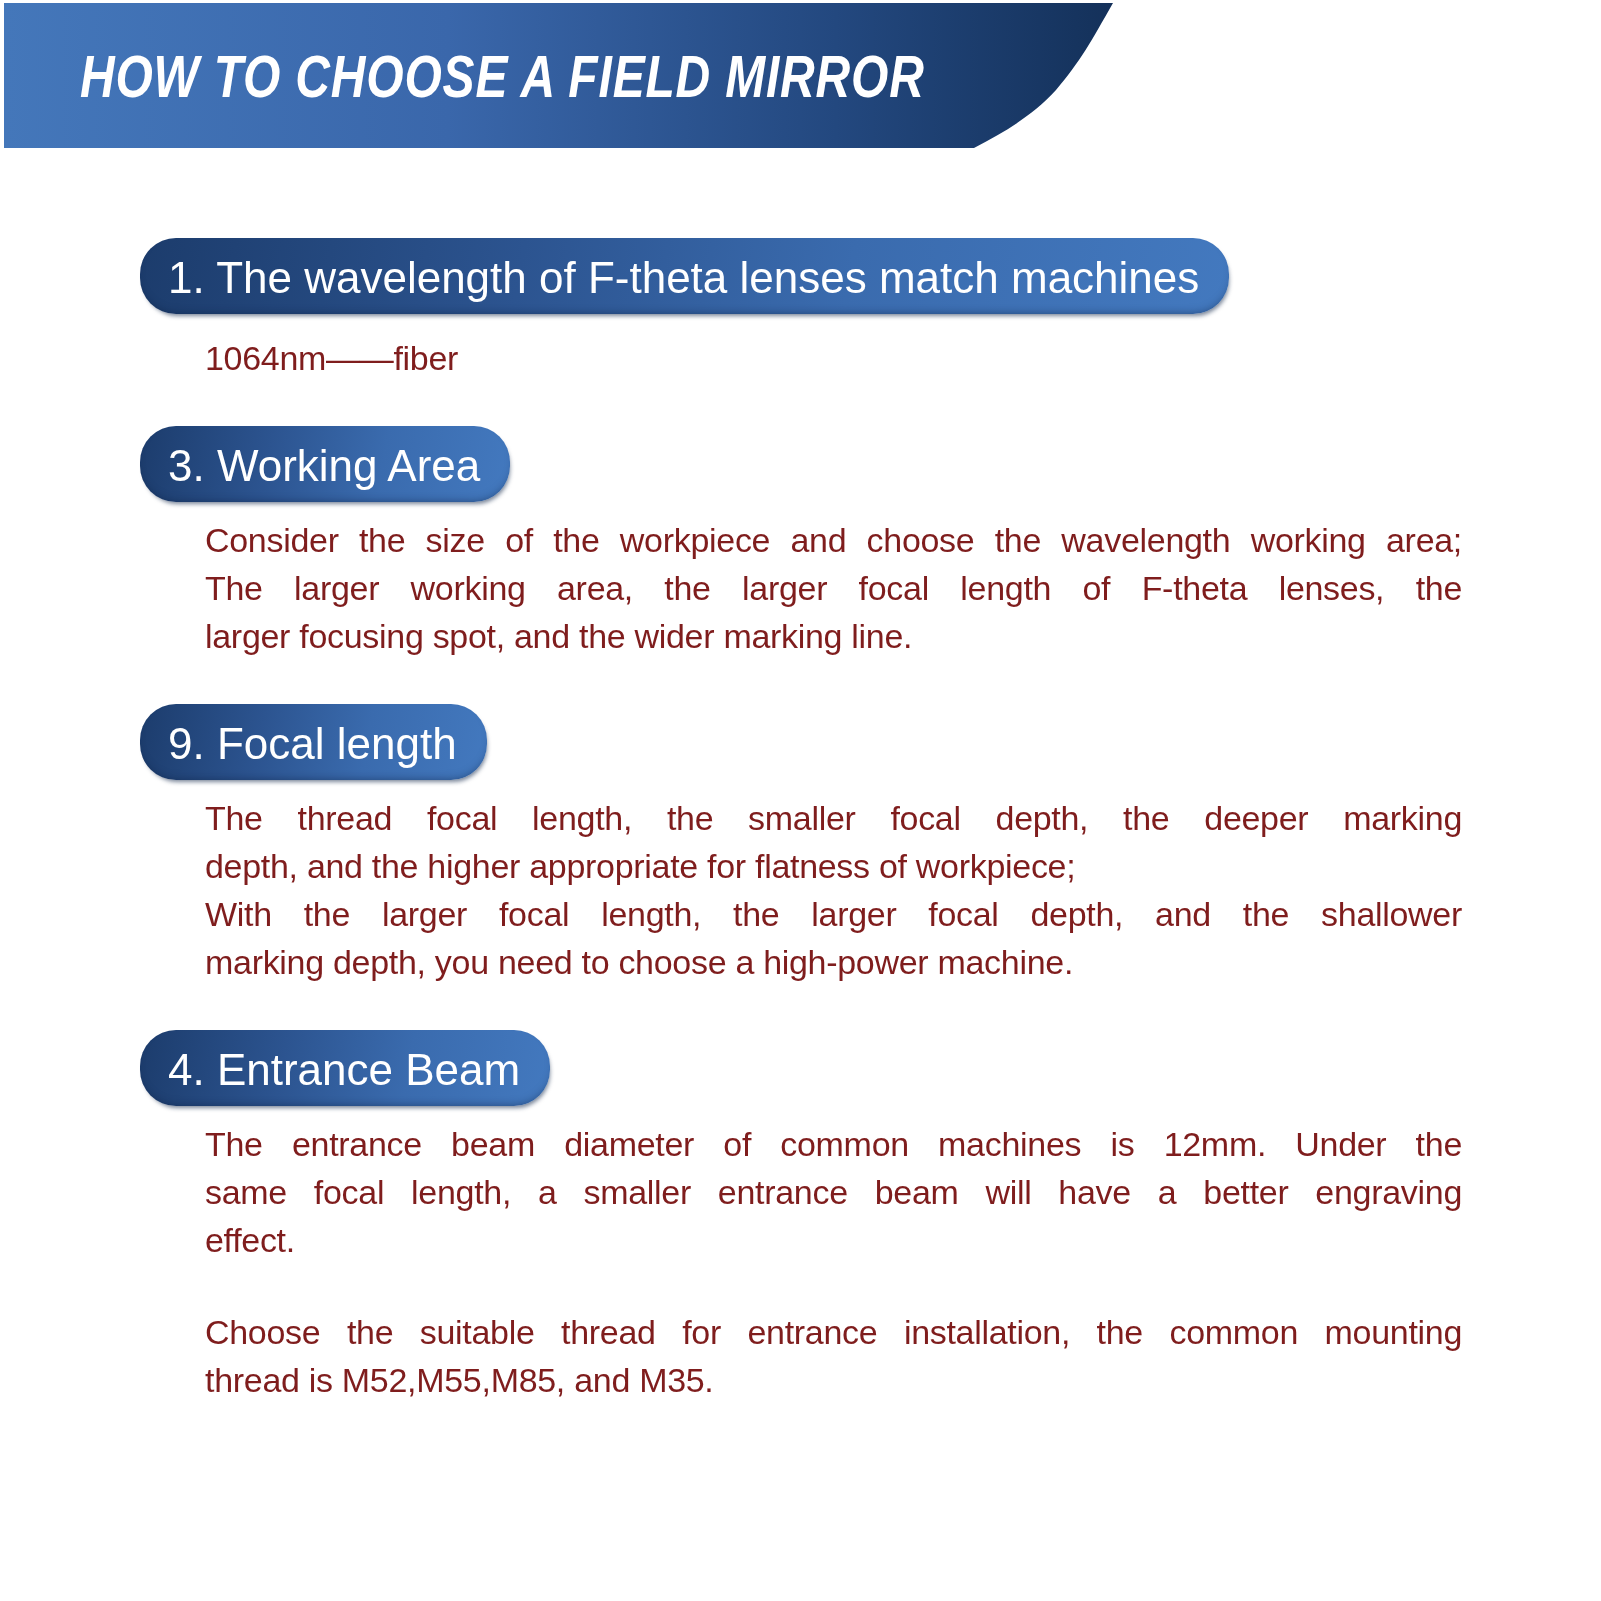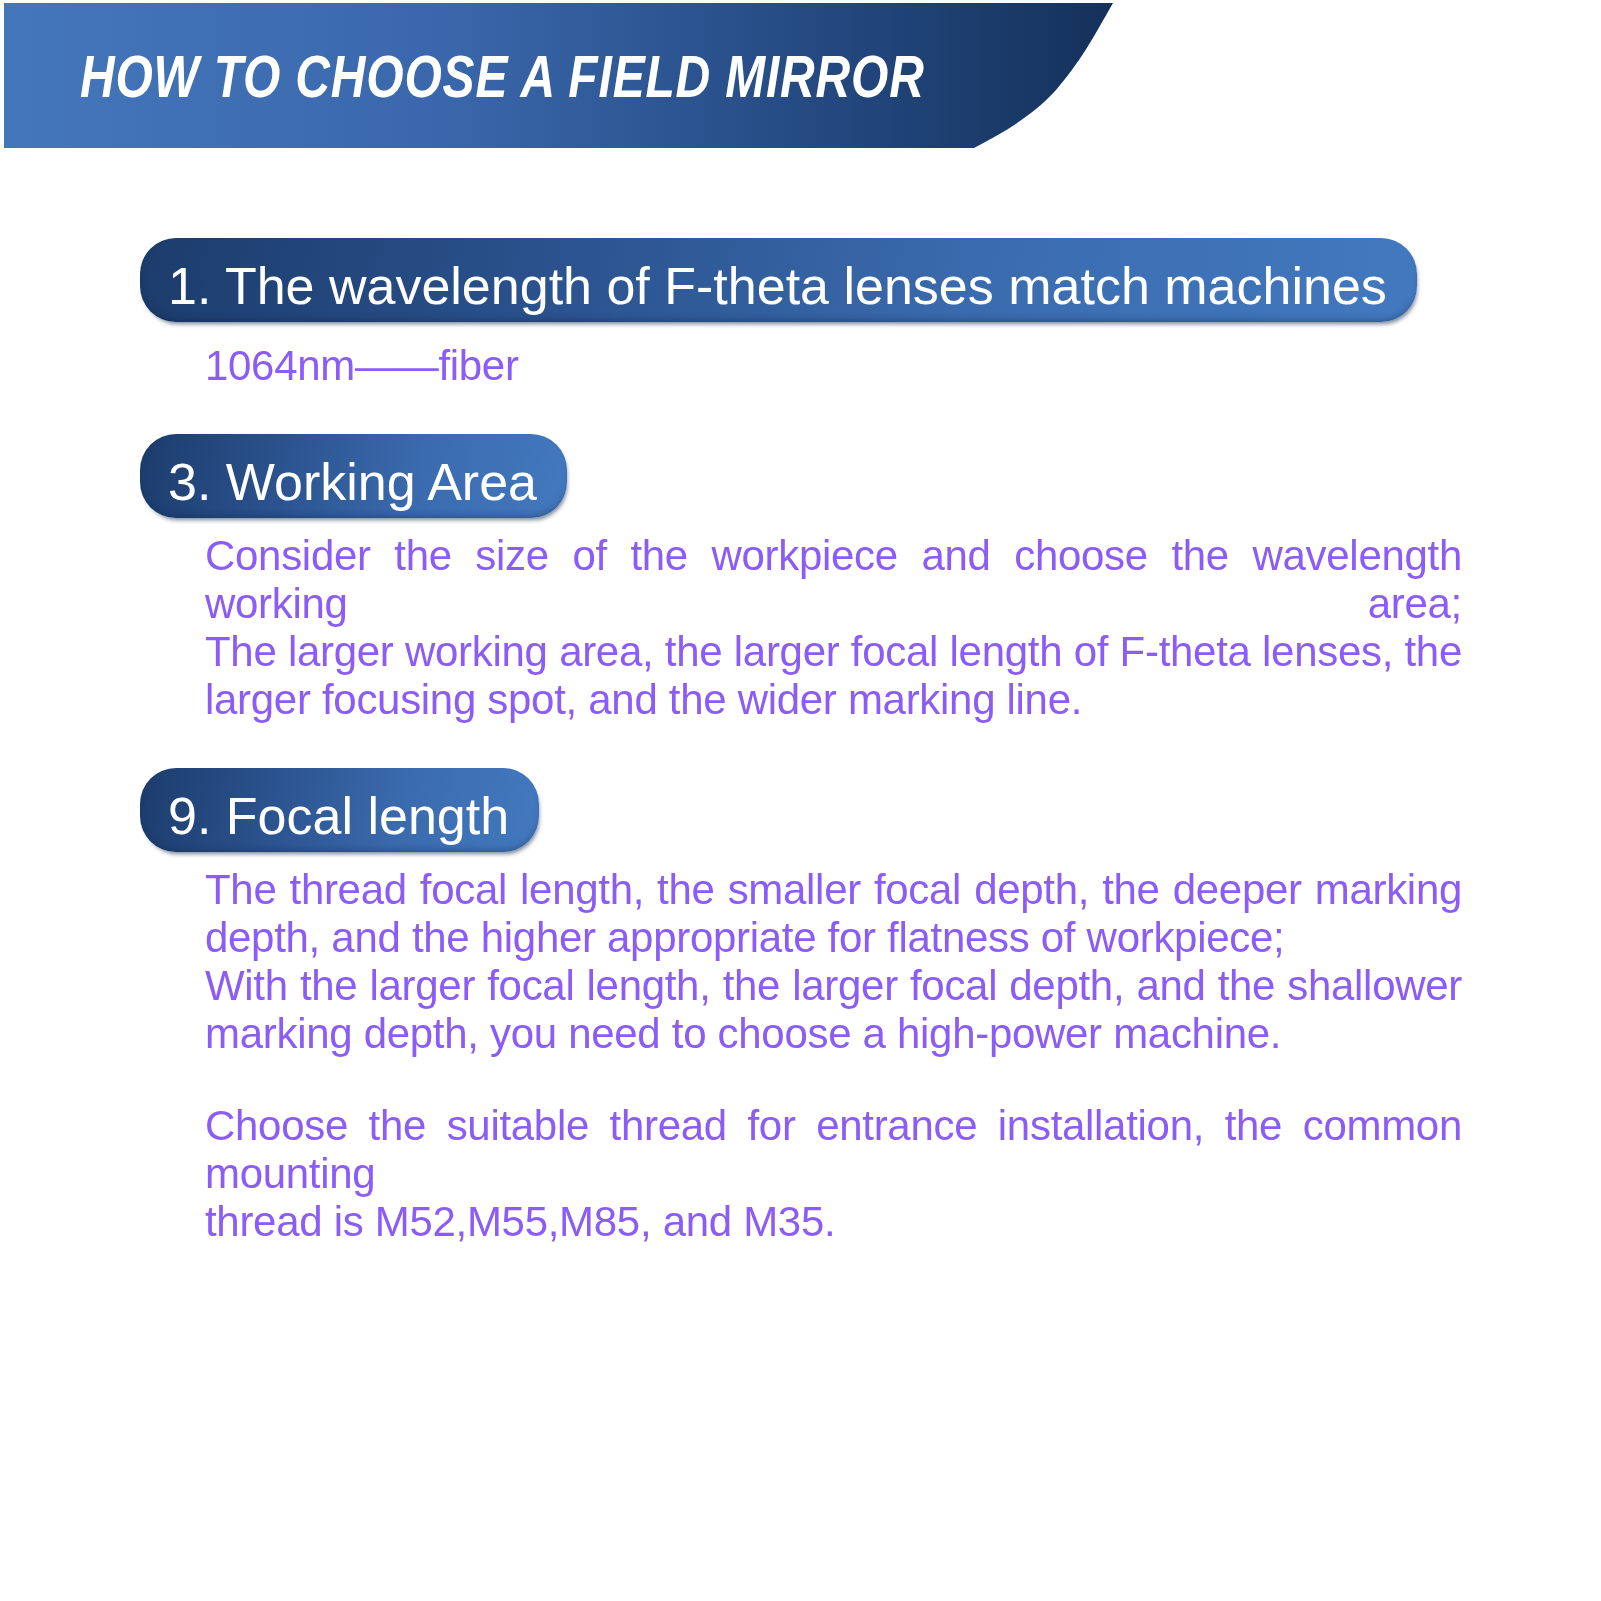--- a/index.html
+++ b/index.html
@@ -34,34 +34,34 @@
     width:1322px;
   }
   .section{margin-top:44px;}
   .section:first-child{margin-top:0;}
 
   .pill{
     display:inline-block;
     height:72px;
     line-height:72px;
     border-radius:36px;
-    padding:12px 30px 0 28px;
+    padding:4px 30px 0 28px;
     background:linear-gradient(100deg,#1c3c6c 0%, #2c5490 35%, #3a6bae 65%, #4379bf 100%);
     color:#ffffff;
-    font-size:52px;
+    font-size:44px;
     white-space:nowrap;
     box-shadow:2px 4px 4px -2px rgba(12,34,70,0.55),
                inset 0 -5px 8px -5px rgba(10,28,60,0.5);
   }
 
   .body-text{
     margin:14px 0 0 65px;
     width:1257px;
-    color:#8b5cf6;
-    font-size:42px;
+    color:#7f1d1d;
+    font-size:34px;
     line-height:48px;
     letter-spacing:-0.3px;
   }
   .section-1 .body-text{margin-top:20px;}
   .line{width:100%;}
   .line.j{text-align:justify;text-align-last:justify;}
   .line.l{text-align:left;}
 </style>
 </head>
 <body>
@@ -102,20 +102,28 @@
   <div class="section">
     <div class="pill">9. Focal length</div>
     <div class="body-text">
       <div class="line j">The thread focal length, the smaller focal depth, the deeper marking</div>
       <div class="line l">depth, and the higher appropriate for flatness of workpiece;</div>
       <div class="line j">With the larger focal length, the larger focal depth, and the shallower</div>
       <div class="line l">marking depth, you need to choose a high-power machine.</div>
     </div>
   </div>
 
+  <div class="section">
+    <div class="pill">4. Entrance Beam</div>
+    <div class="body-text">
+      <div class="line j">The entrance beam diameter of common machines is 12mm. Under the</div>
+      <div class="line j">same focal length, a smaller entrance beam will have a better engraving</div>
+      <div class="line l">effect.</div>
+    </div>
+  </div>
 
   <div class="section">
     <div class="body-text">
       <div class="line j">Choose the suitable thread for entrance installation, the common mounting</div>
       <div class="line l">thread is M52,M55,M85, and M35.</div>
     </div>
   </div>
 
 </div>
 

